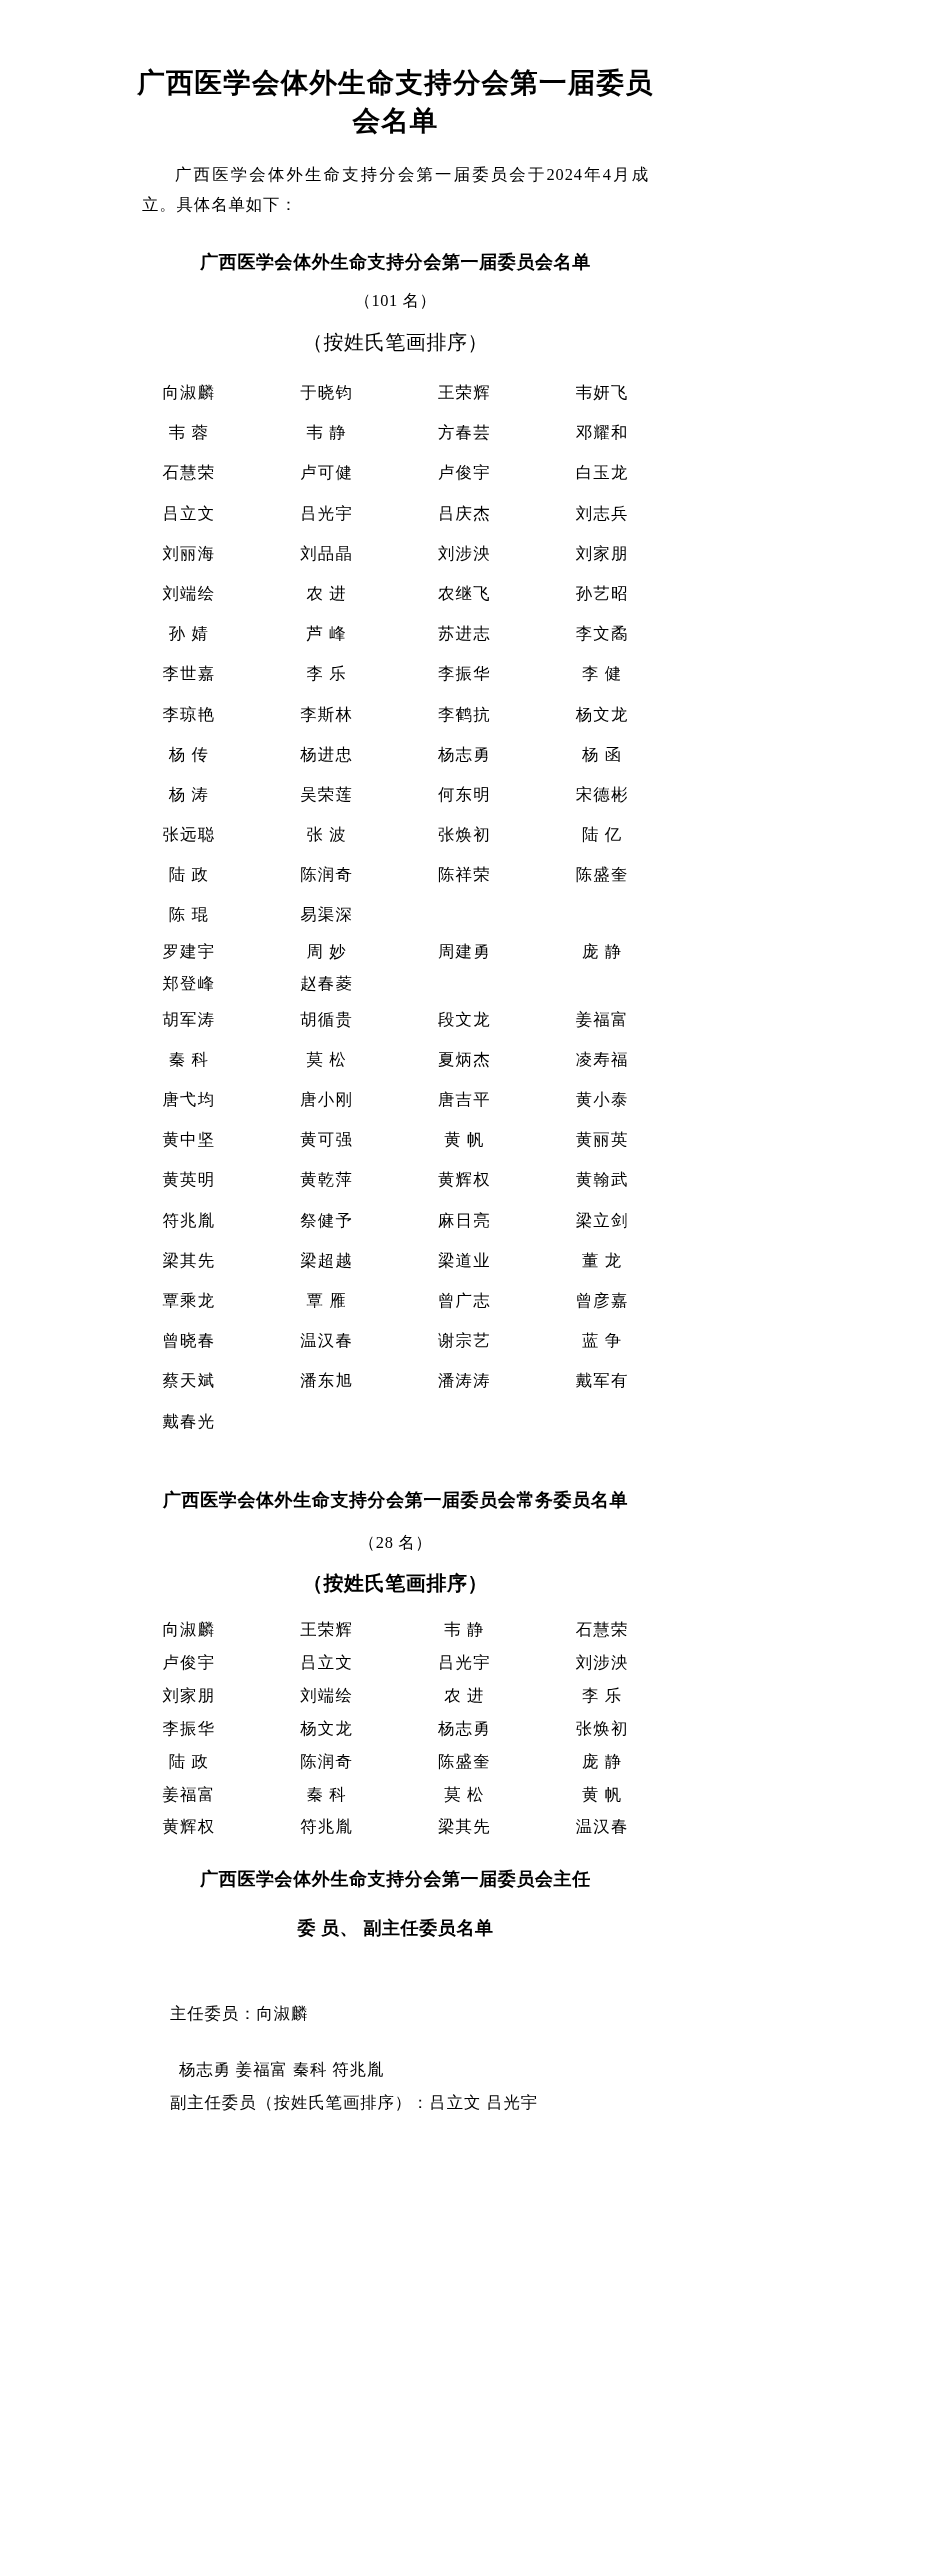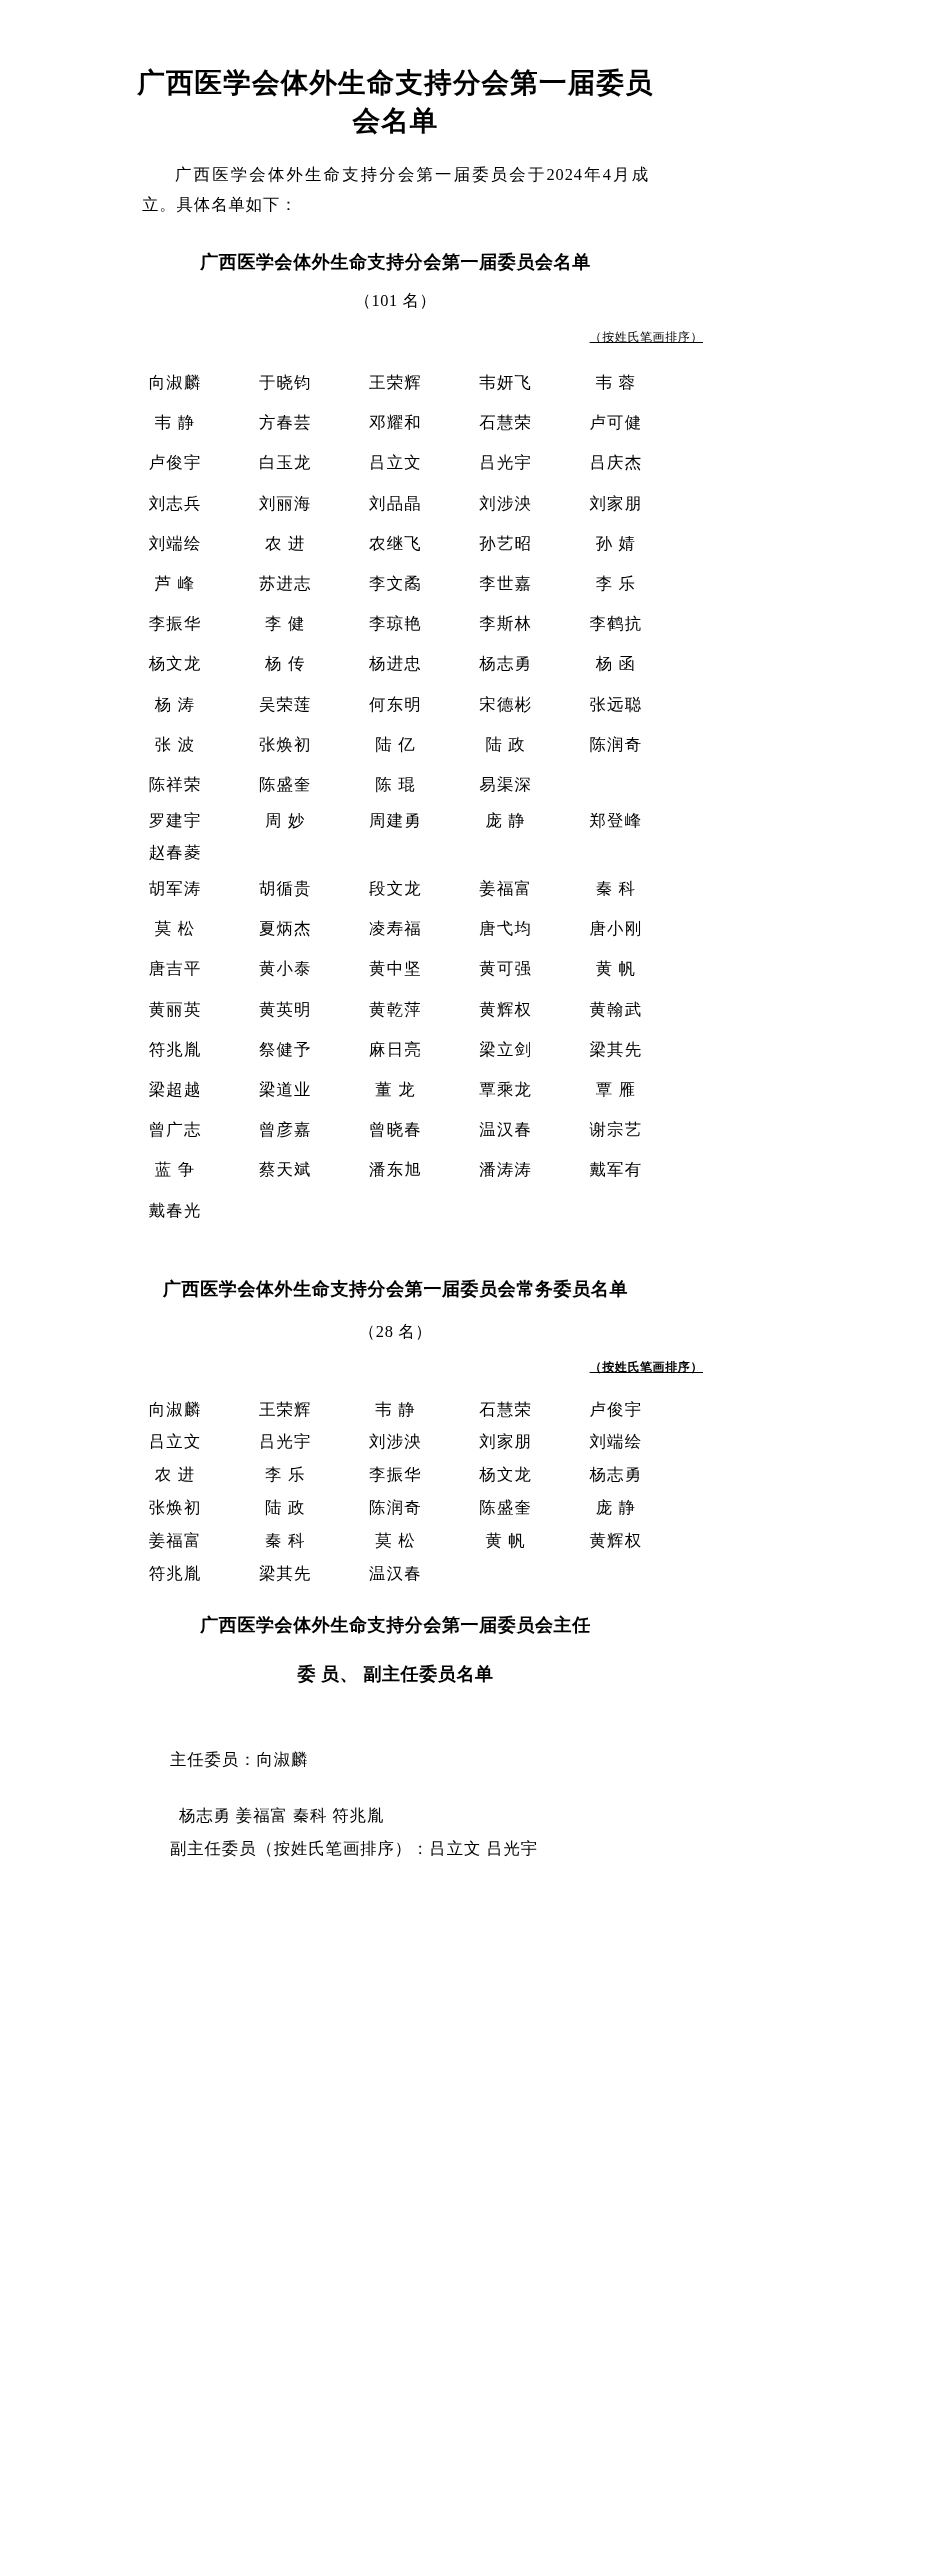--- a/index.html
+++ b/index.html
@@ -49,33 +49,32 @@
     margin: 20px 29px 15px 29px;
     line-height: 1.75;
   }
   .count-line {
     font-size: 16.4px;
     text-align: center;
     letter-spacing: 0.6px;
     margin: 0 0 16.4px 0;
   }
   .order-note {
-    font-size: 12px;
-    text-align: right;
+    font-size: 20px;
+    text-align: center;
     letter-spacing: 0.6px;
     margin: 0 0 17.5px 0;
-    text-decoration: underline;
   }
   .order-note.bold {
     font-weight: bold;
   }
   .name-grid {
     margin: 0 32px;
     display: grid;
-    grid-template-columns: repeat(5, 1fr);
+    grid-template-columns: repeat(4, 1fr);
     row-gap: 0px;
   }
   .name-grid .cell {
     font-size: 16.4px;
     line-height: 2.45;
     text-align: center;
     letter-spacing: 1.2px;
     white-space: nowrap;
   }
   .name-grid.tight .cell {

